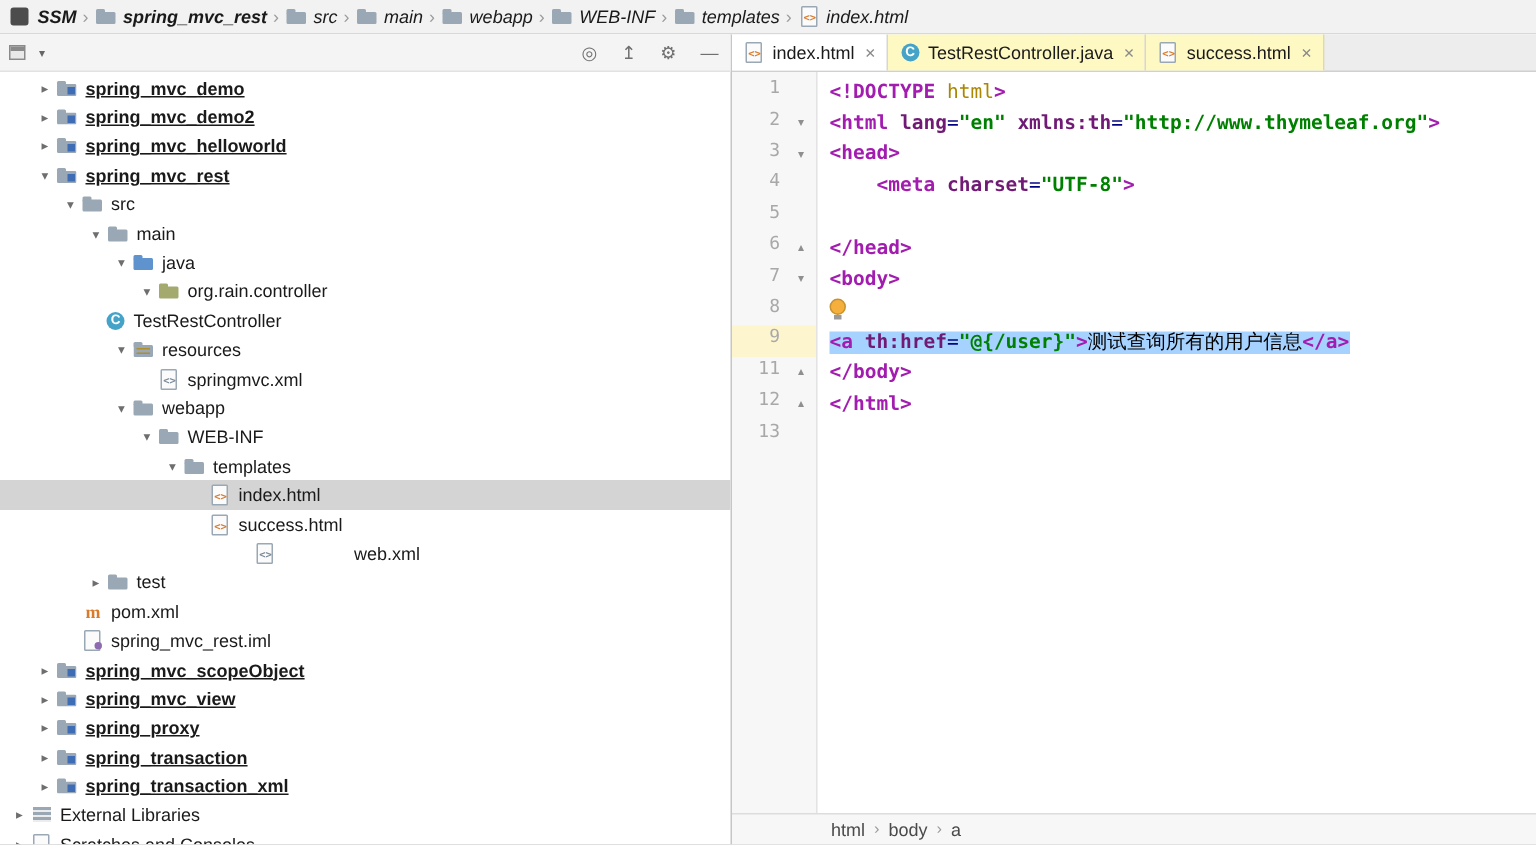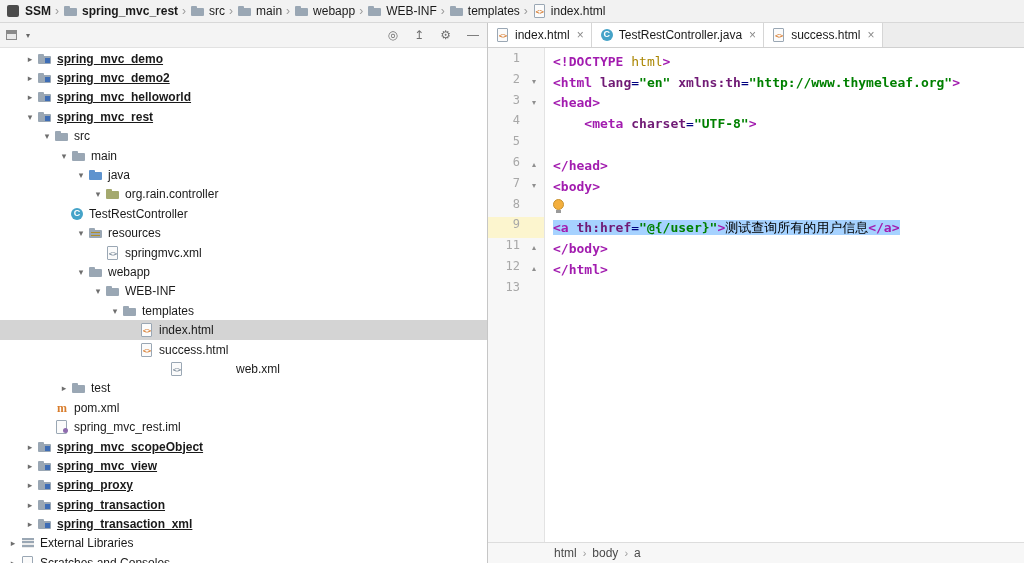--- a/index.html
+++ b/index.html
@@ -2,21 +2,21 @@
 <html><head>
 <meta charset="utf-8">
 <style>
   html,body{margin:0;padding:0;background:#BFBFBF;}
   #app{width:1024px;height:563px;background:#FFF;overflow:hidden;display:flex;flex-direction:column;
        font-family:"Liberation Sans",sans-serif;color:#1A1A1A;position:relative;}
 
   
   .nav-bar{height:22px;flex:none;display:flex;align-items:center;background:#F2F2F2;
            border-bottom:1px solid #D8D8D8;padding:0 4px;font-size:12px;white-space:nowrap;overflow:hidden;}
-  .nav-item{display:inline-flex;align-items:center;gap:3px;padding:0 2px;cursor:default;}
+  .nav-item{display:inline-flex;align-items:center;gap:3px;padding:0 2px;cursor:default;font-style:italic;}
   .nav-item.b .nav-label{font-weight:bold;}
   .nav-sep{color:#9B9B9B;padding:0 2px;font-size:12px;}
 
   
   .main{flex:1;display:flex;min-height:0;}
   .left-panel{width:487px;flex:none;display:flex;flex-direction:column;background:#FFFFFF;
               border-right:1px solid #C6C6C6;min-height:0;}
   .editor-pane{flex:1;display:flex;flex-direction:column;min-width:0;background:#FFF;}
 
   
@@ -72,21 +72,21 @@
   
   .i-lib::before{content:"";position:absolute;left:2px;top:3px;width:12px;height:10px;
      background:repeating-linear-gradient(180deg,#9AA7B4 0 2px,#ECECEC 2px 3.4px);}
   
   .i-project-dark::before{content:"";position:absolute;left:1px;top:2px;width:12px;height:12px;background:#4C4C4C;border-radius:2px;}
 
   
   .tab-bar{height:24px;flex:none;display:flex;align-items:stretch;background:#EDEDED;
            border-bottom:1px solid #D0D0D0;font-size:12px;}
   .tab{display:flex;align-items:center;gap:4px;padding:0 7px;border-right:1px solid #D6D6D6;
-       background:#ffffff;cursor:default;white-space:nowrap;}
+       background:#fef9c3;cursor:default;white-space:nowrap;}
   .tab.active{background:#FFFFFF;}
   .tab-close{color:#8A8A8A;font-size:12px;margin-left:3px;line-height:1;}
 
   
   .editor-body{flex:1;position:relative;background:#FFF;overflow:hidden;}
   .gutter-strip{position:absolute;left:0;top:0;bottom:0;width:56px;background:#F7F7F7;border-right:1px solid #E3E3E3;}
   .code-lines{position:relative;padding-top:3px;}
   .code-line{height:20.8px;line-height:20.8px;display:flex;align-items:center;white-space:pre;}
   .ln{display:inline-block;width:32px;flex:none;text-align:right;padding-right:4px;color:#A8A8A8;
       font:12px "DejaVu Sans Mono",monospace;height:100%;}

